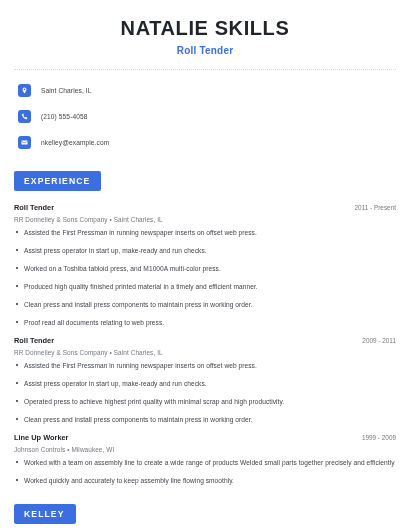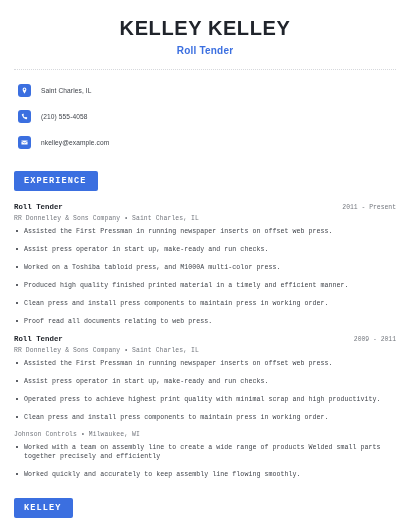--- a/index.html
+++ b/index.html
@@ -70,21 +70,21 @@
   .sec-head {
     display: inline-block;
     background: #3b6fe0;
     color: #ffffff;
     font-size: 8.6px;
     font-weight: bold;
     letter-spacing: 1.1px;
     padding: 5px 11px 5px 10px;
     border-radius: 2px;
   }
-  .section { margin-top: 18px; font-family: Liberation Mono, monospace; }
+  .section { margin-top: 18px; }
   .section-body { margin-top: 12px; }
 
   
   .job { margin-bottom: 2px; }
   .job-head {
     display: flex;
     justify-content: space-between;
     align-items: baseline;
   }
   .job-role {
@@ -121,21 +121,21 @@
     width: 2px; height: 2px;
     background: #5d6167;
   }
 </style>
 </head>
 <body>
 
 <div class="page">
 
   <div class="header">
-    <div class="name">KELLEY KELLEY</div>
+    <div class="name">NATALIE SKILLS</div>
     <div class="job-title">Roll Tender</div>
   </div>
 
   <div class="divider"></div>
 
   <div class="contact">
 
     <div class="contact-row">
       <span class="ic-badge">
         <svg width="7" height="7" viewBox="0 0 16 16">
@@ -194,20 +194,24 @@
         <div class="job-company">RR Donnelley &amp; Sons Company  •  Saint Charles, IL</div>
         <ul class="bullets">
           <li>Assisted the First Pressman in running newspaper inserts on offset web press.</li>
           <li>Assist press operator in start up, make-ready and run checks.</li>
           <li>Operated press to achieve highest print quality with minimal scrap and high productivity.</li>
           <li>Clean press and install press components to maintain press in working order.</li>
         </ul>
       </div>
 
       <div class="job">
+        <div class="job-head">
+          <span class="job-role">Line Up Worker</span>
+          <span class="job-dates">1999 - 2009</span>
+        </div>
         <div class="job-company">Johnson Controls  •  Milwaukee, WI</div>
         <ul class="bullets">
           <li>Worked with a team on assembly line to create a wide range of products Welded small parts together precisely and efficiently</li>
           <li>Worked quickly and accurately to keep assembly line flowing smoothly.</li>
         </ul>
       </div>
 
     </div>
   </div>
 

